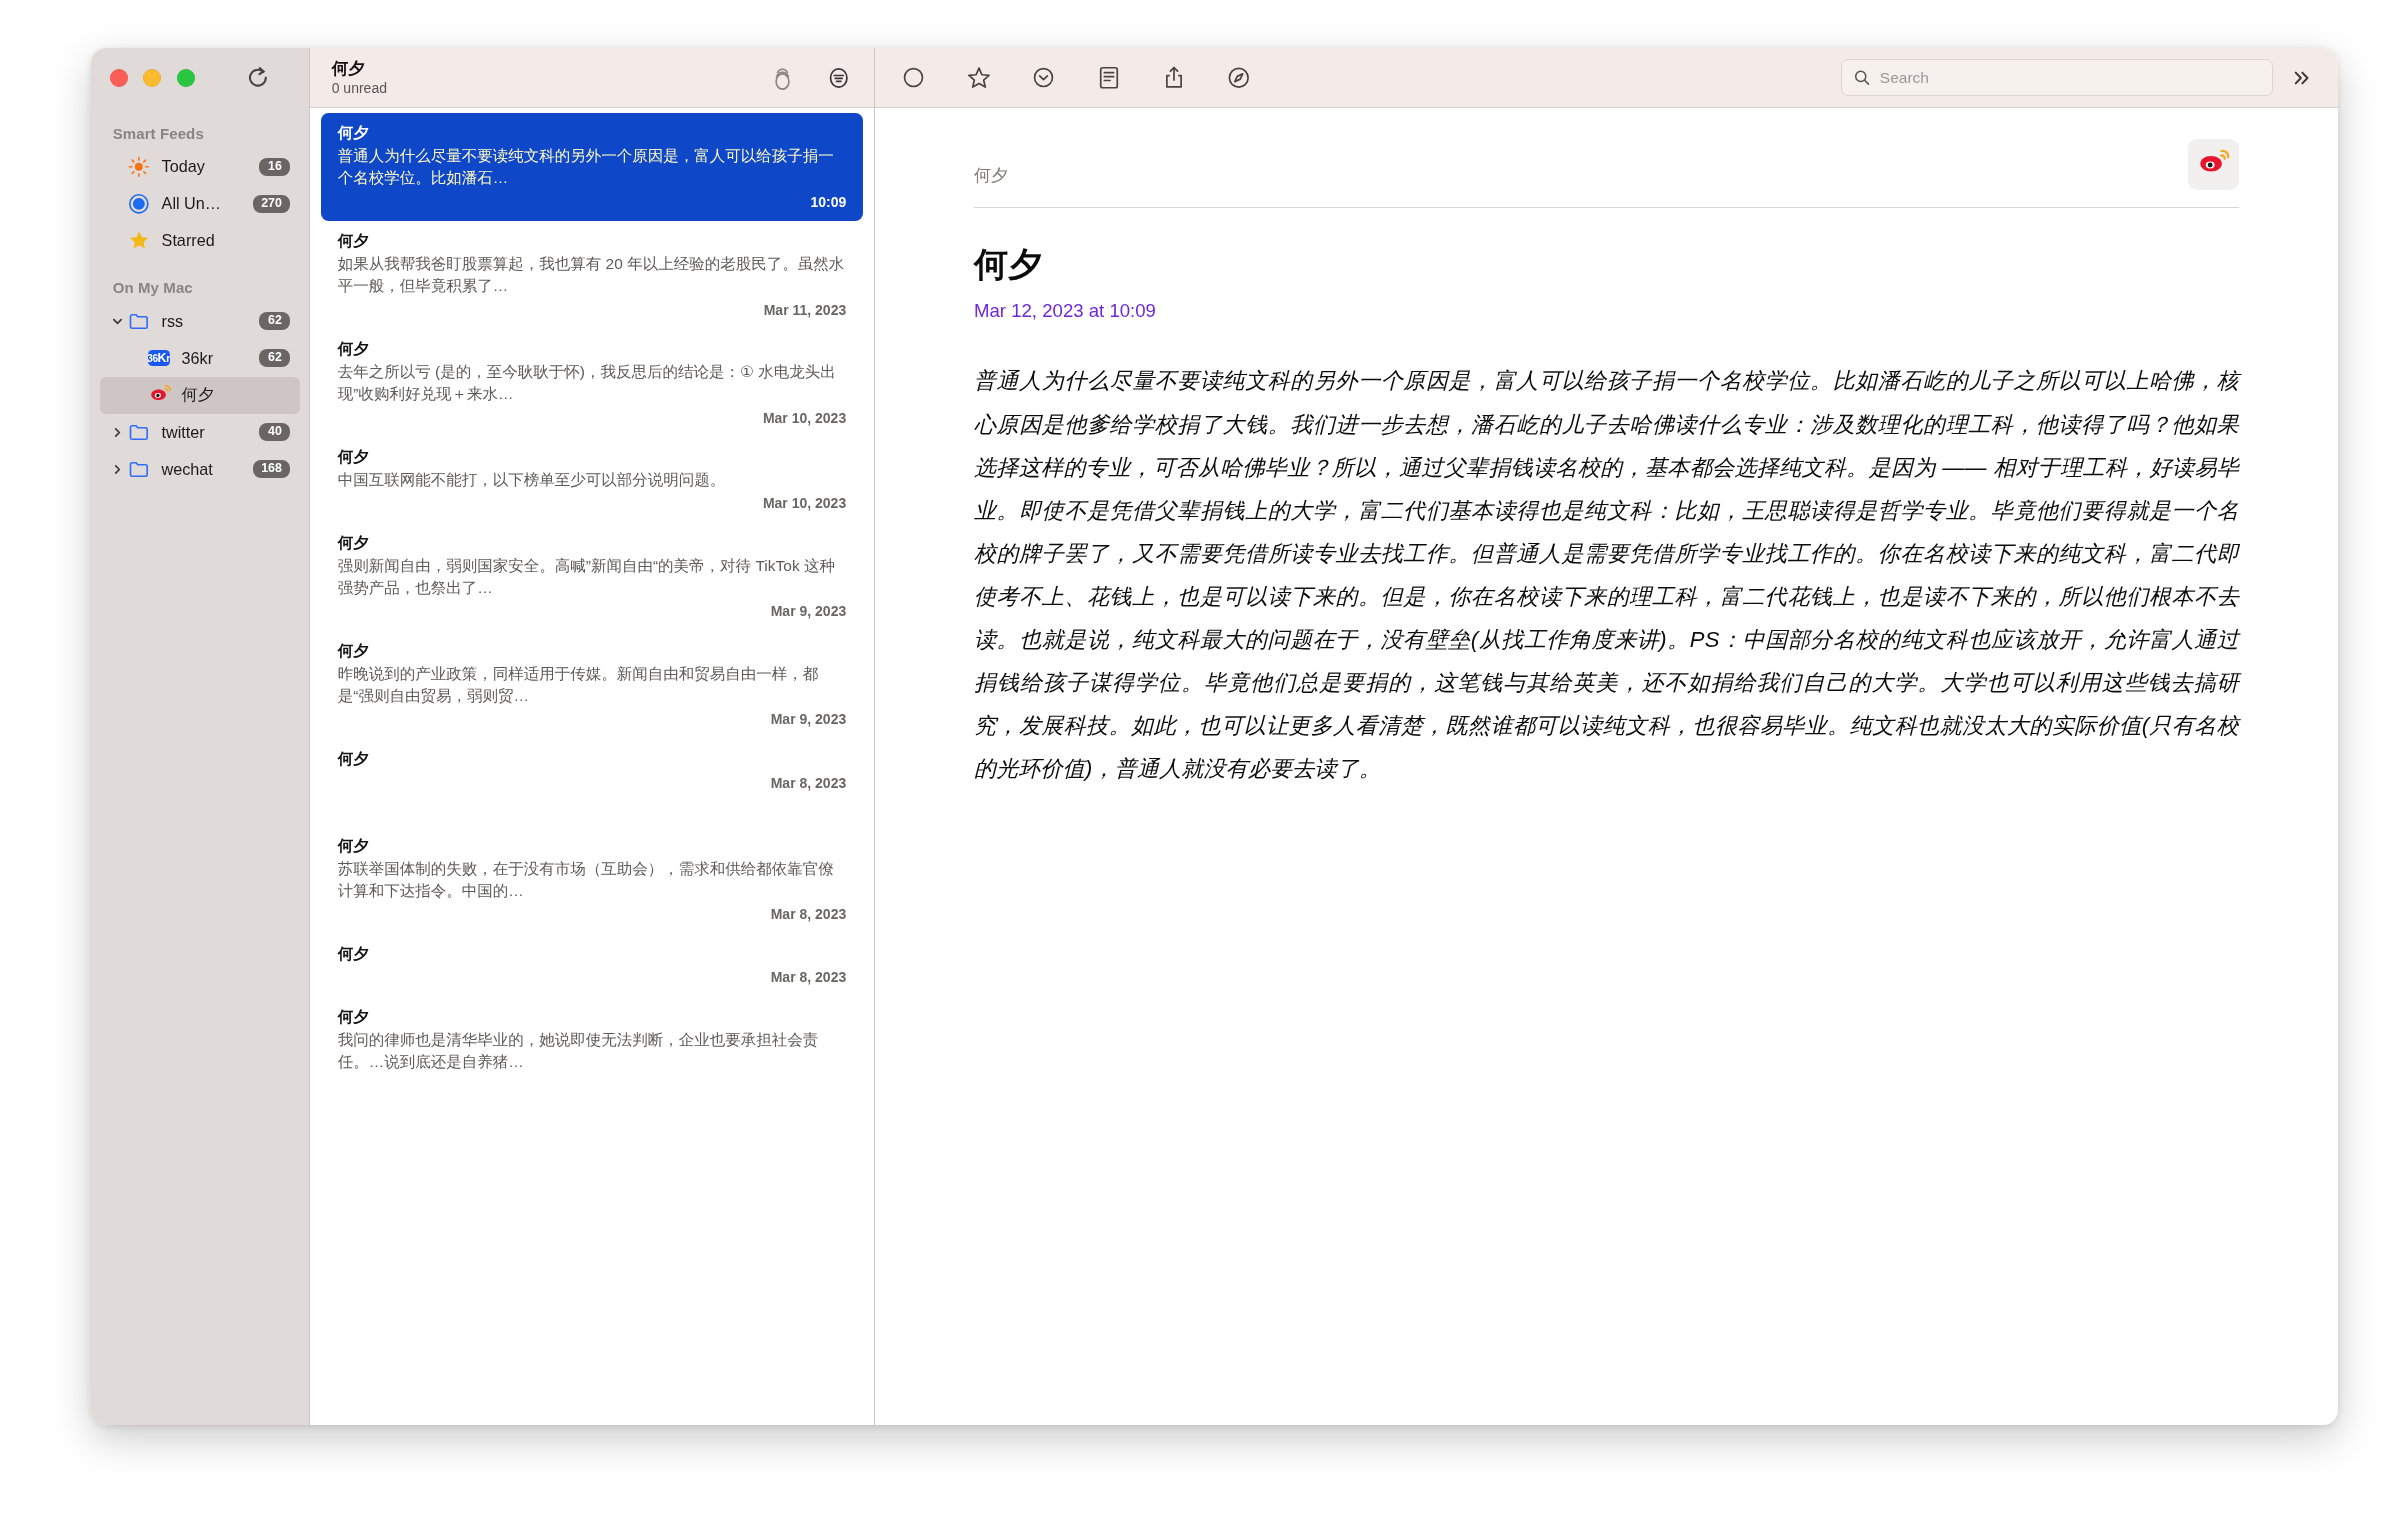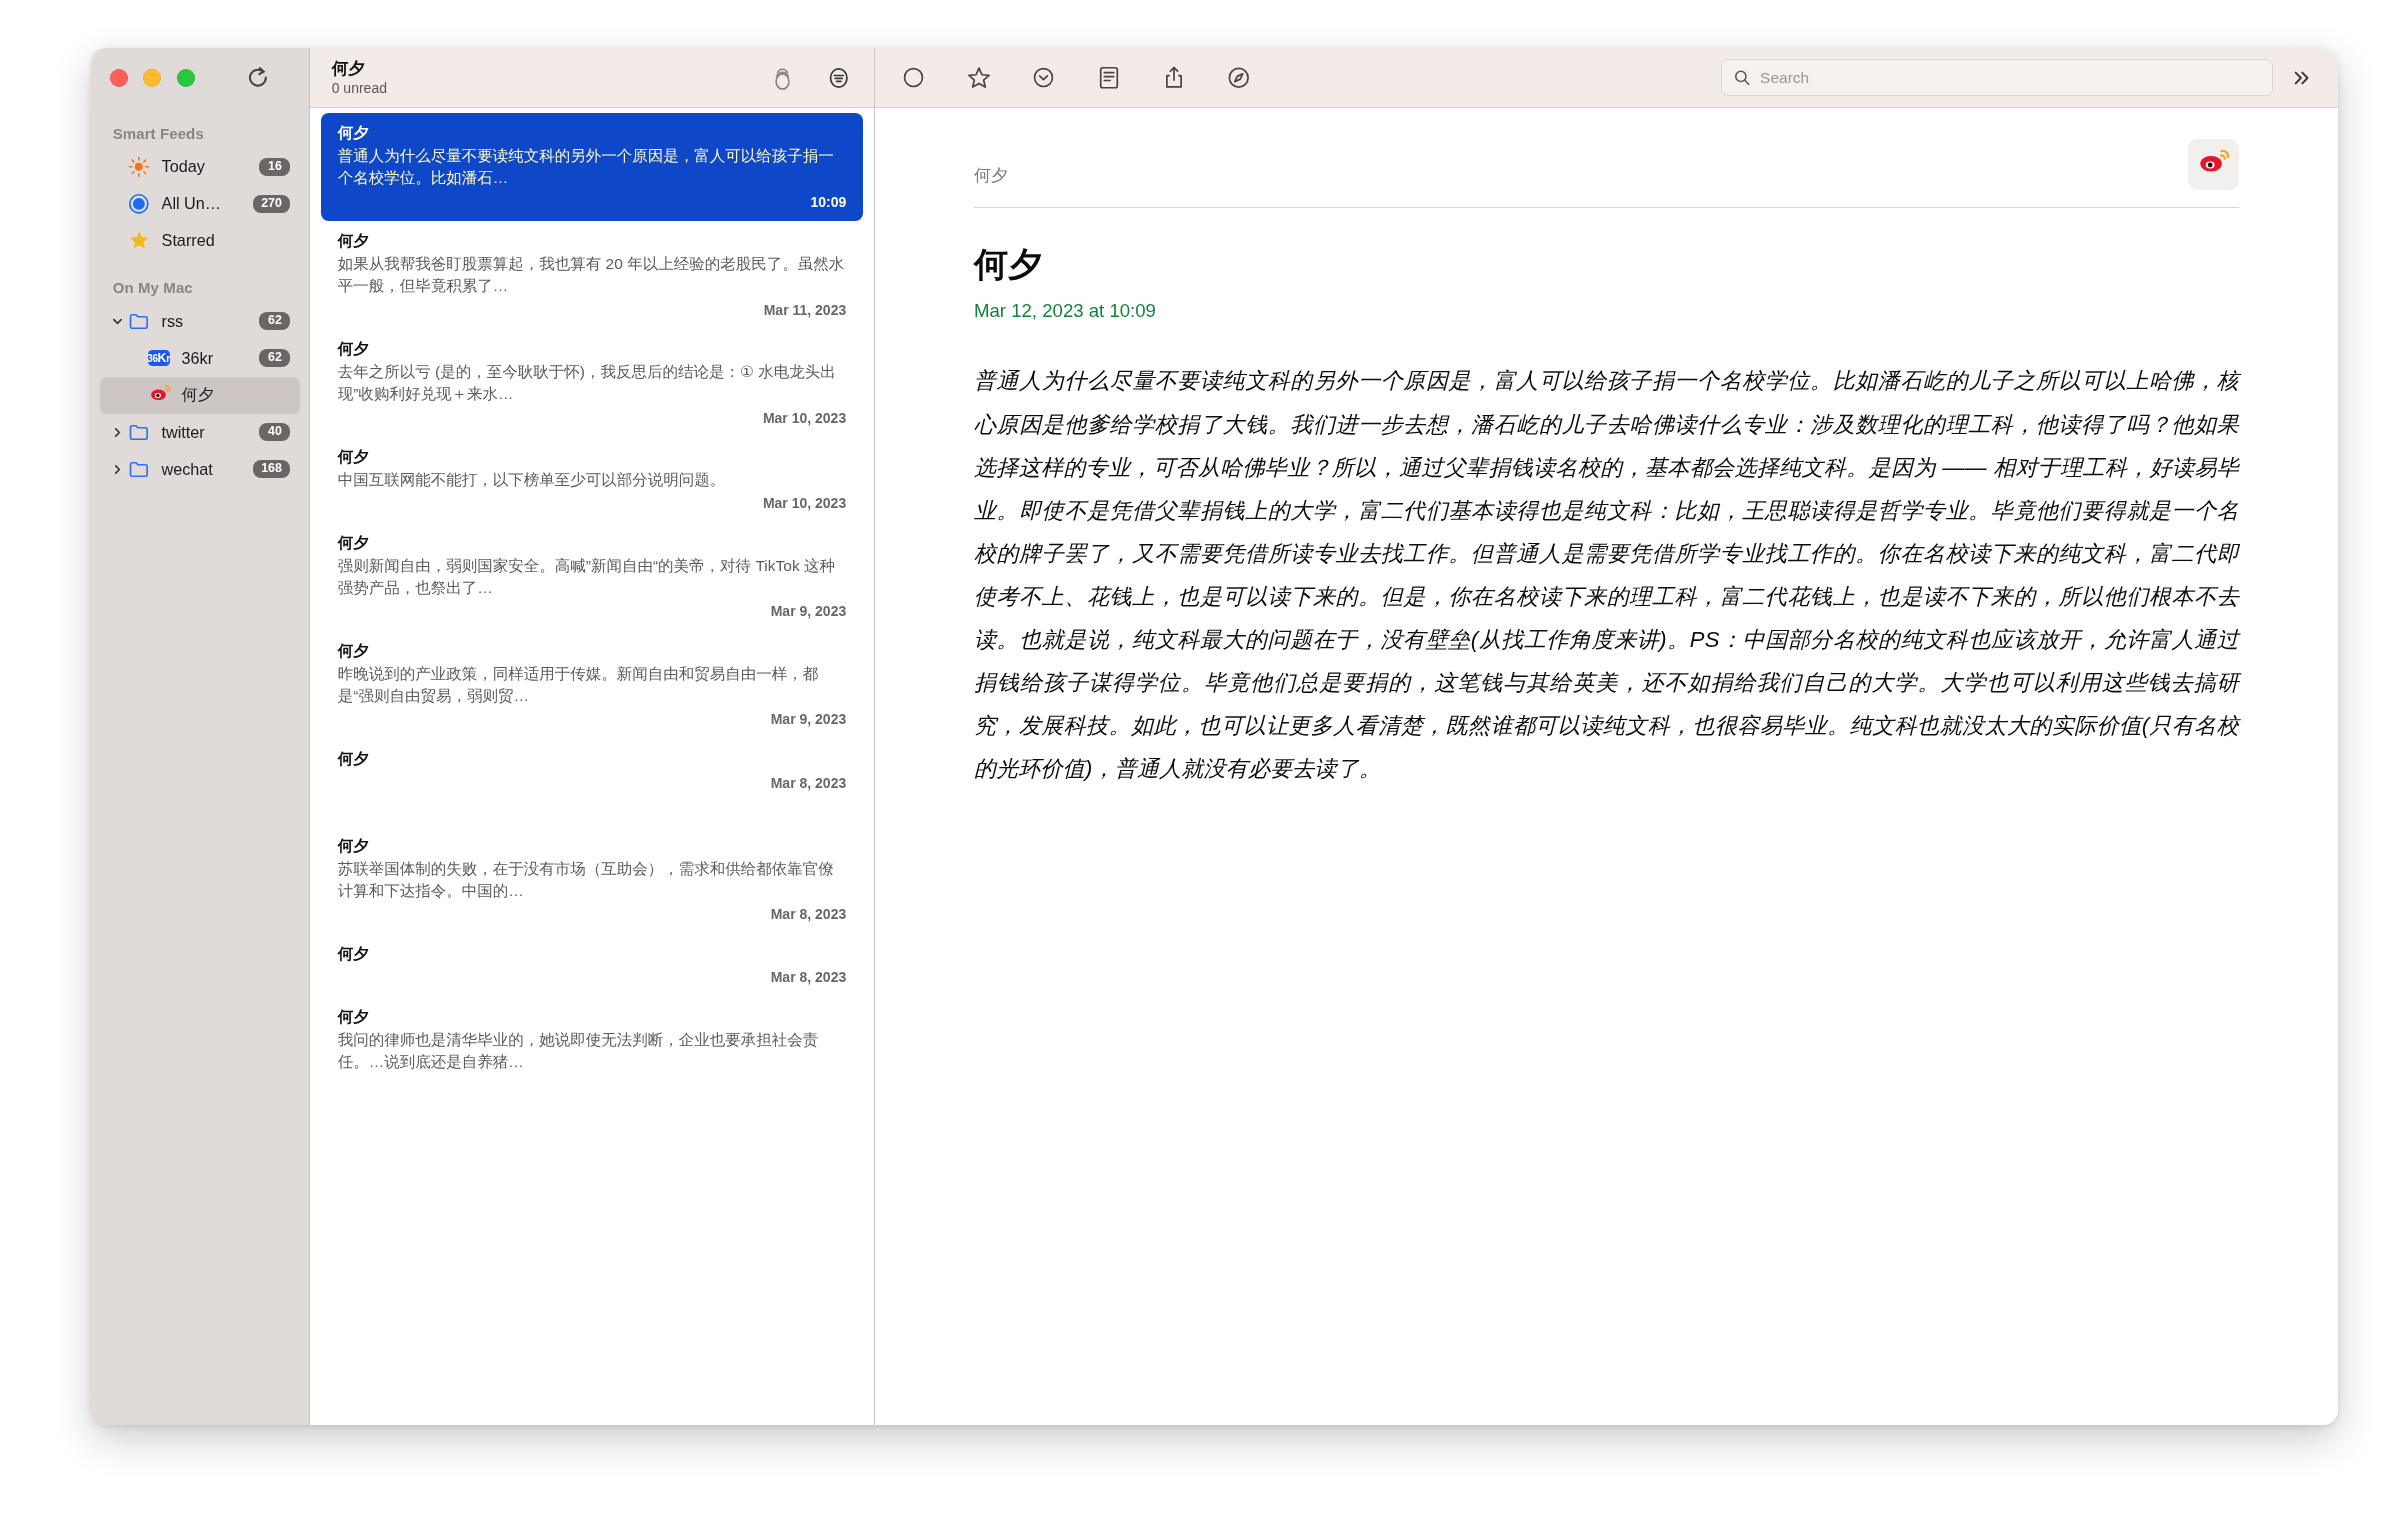--- a/index.html
+++ b/index.html
@@ -194,21 +194,21 @@
     background: #f3ebe8;
     border-bottom: 0.8px solid #d8d0ce;
     display: flex;
     align-items: center;
     padding: 0 17px 0 21.7px;
   }
   .tb-group { display: flex; align-items: center; gap: 31px; }
   .tb-btn { width: 34px; height: 34px; display: flex; align-items: center; justify-content: center; cursor: pointer; }
   .tb-spacer { flex: 1 1 auto; }
   .search-box {
-    width: 552px;
+    width: 432px;
     height: 37px;
     border: 0.8px solid #ddd3cf;
     border-radius: 7px;
     background: #f7f1ee;
     display: flex;
     align-items: center;
     padding: 0 10.8px;
     gap: 9.3px;
     cursor: text;
   }
@@ -249,21 +249,21 @@
   }
   .art-title {
     font-size: 34px;
     font-weight: 700;
     color: #0c0b0b;
     margin-top: 34px;
     letter-spacing: 0.2px;
   }
   .art-meta {
     font-size: 18.6px;
-    color: #15803d;
+    color: #6d28d9;
     margin-top: 12.4px;
     font-weight: 500;
   }
   .art-content {
     margin-top: 37px;
     font-size: 22px;
     line-height: 1.96;
     color: #0d0c0c;
     text-align: justify;
     letter-spacing: 0.2px;

